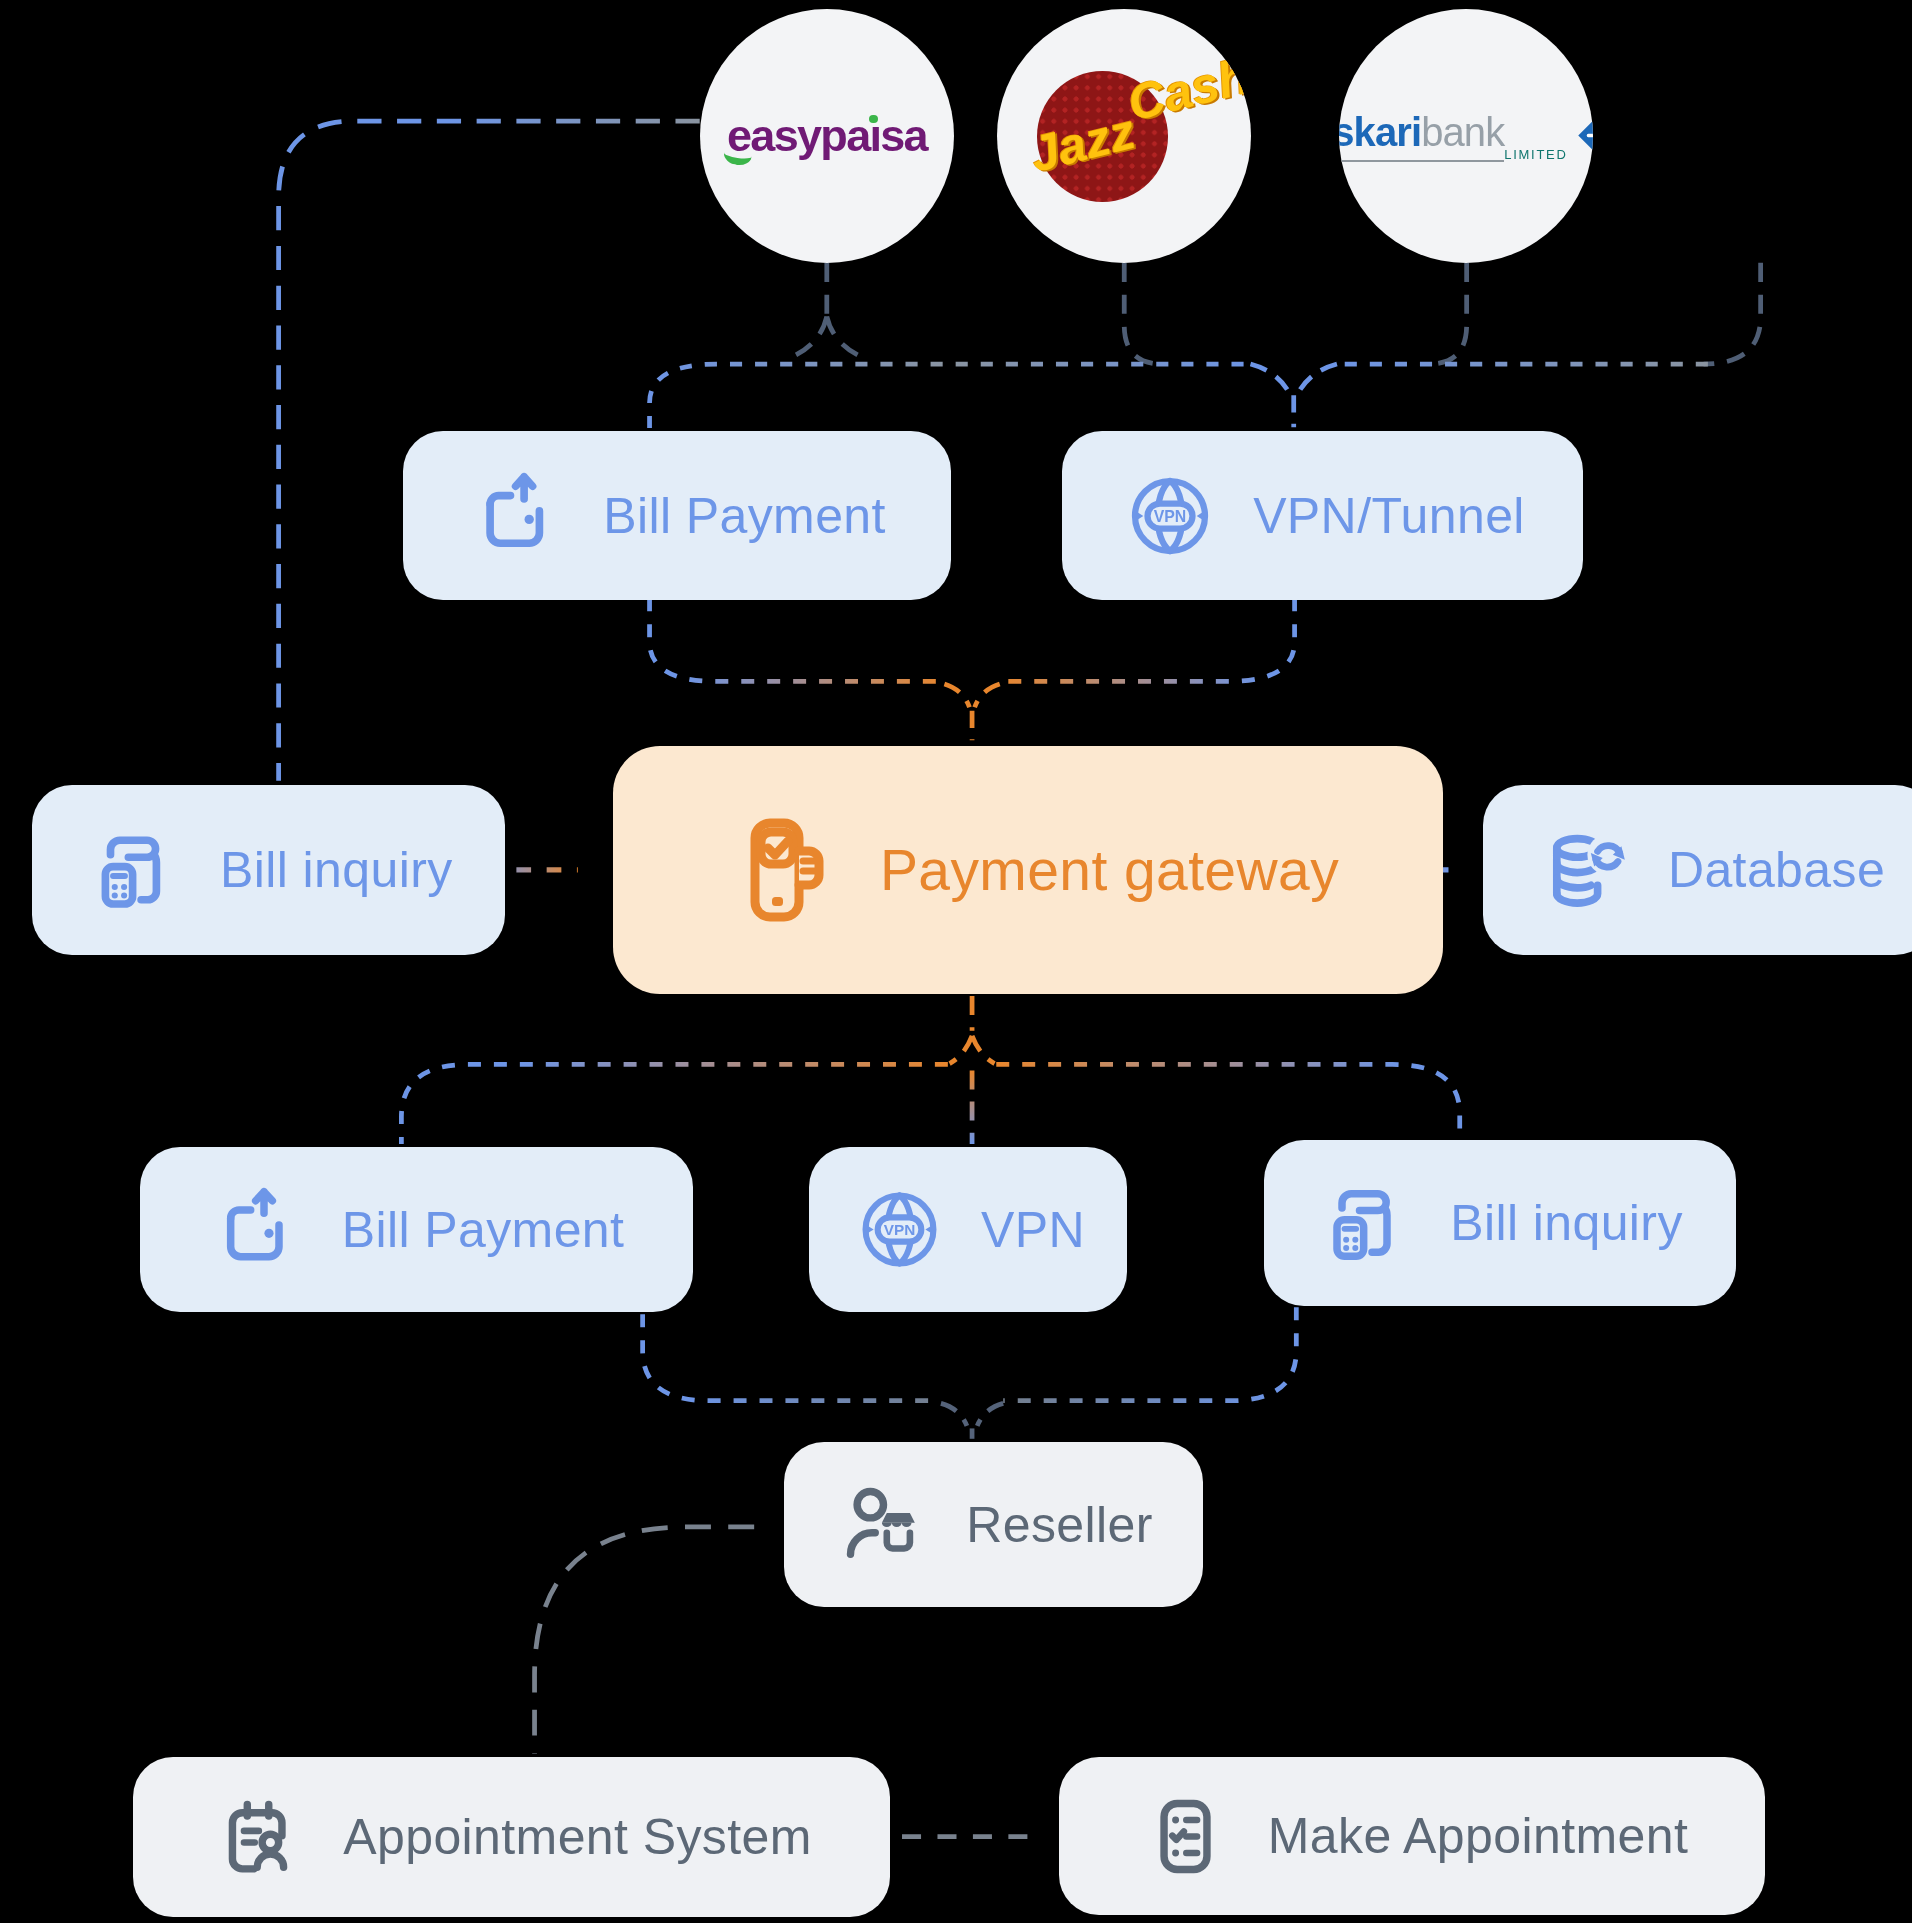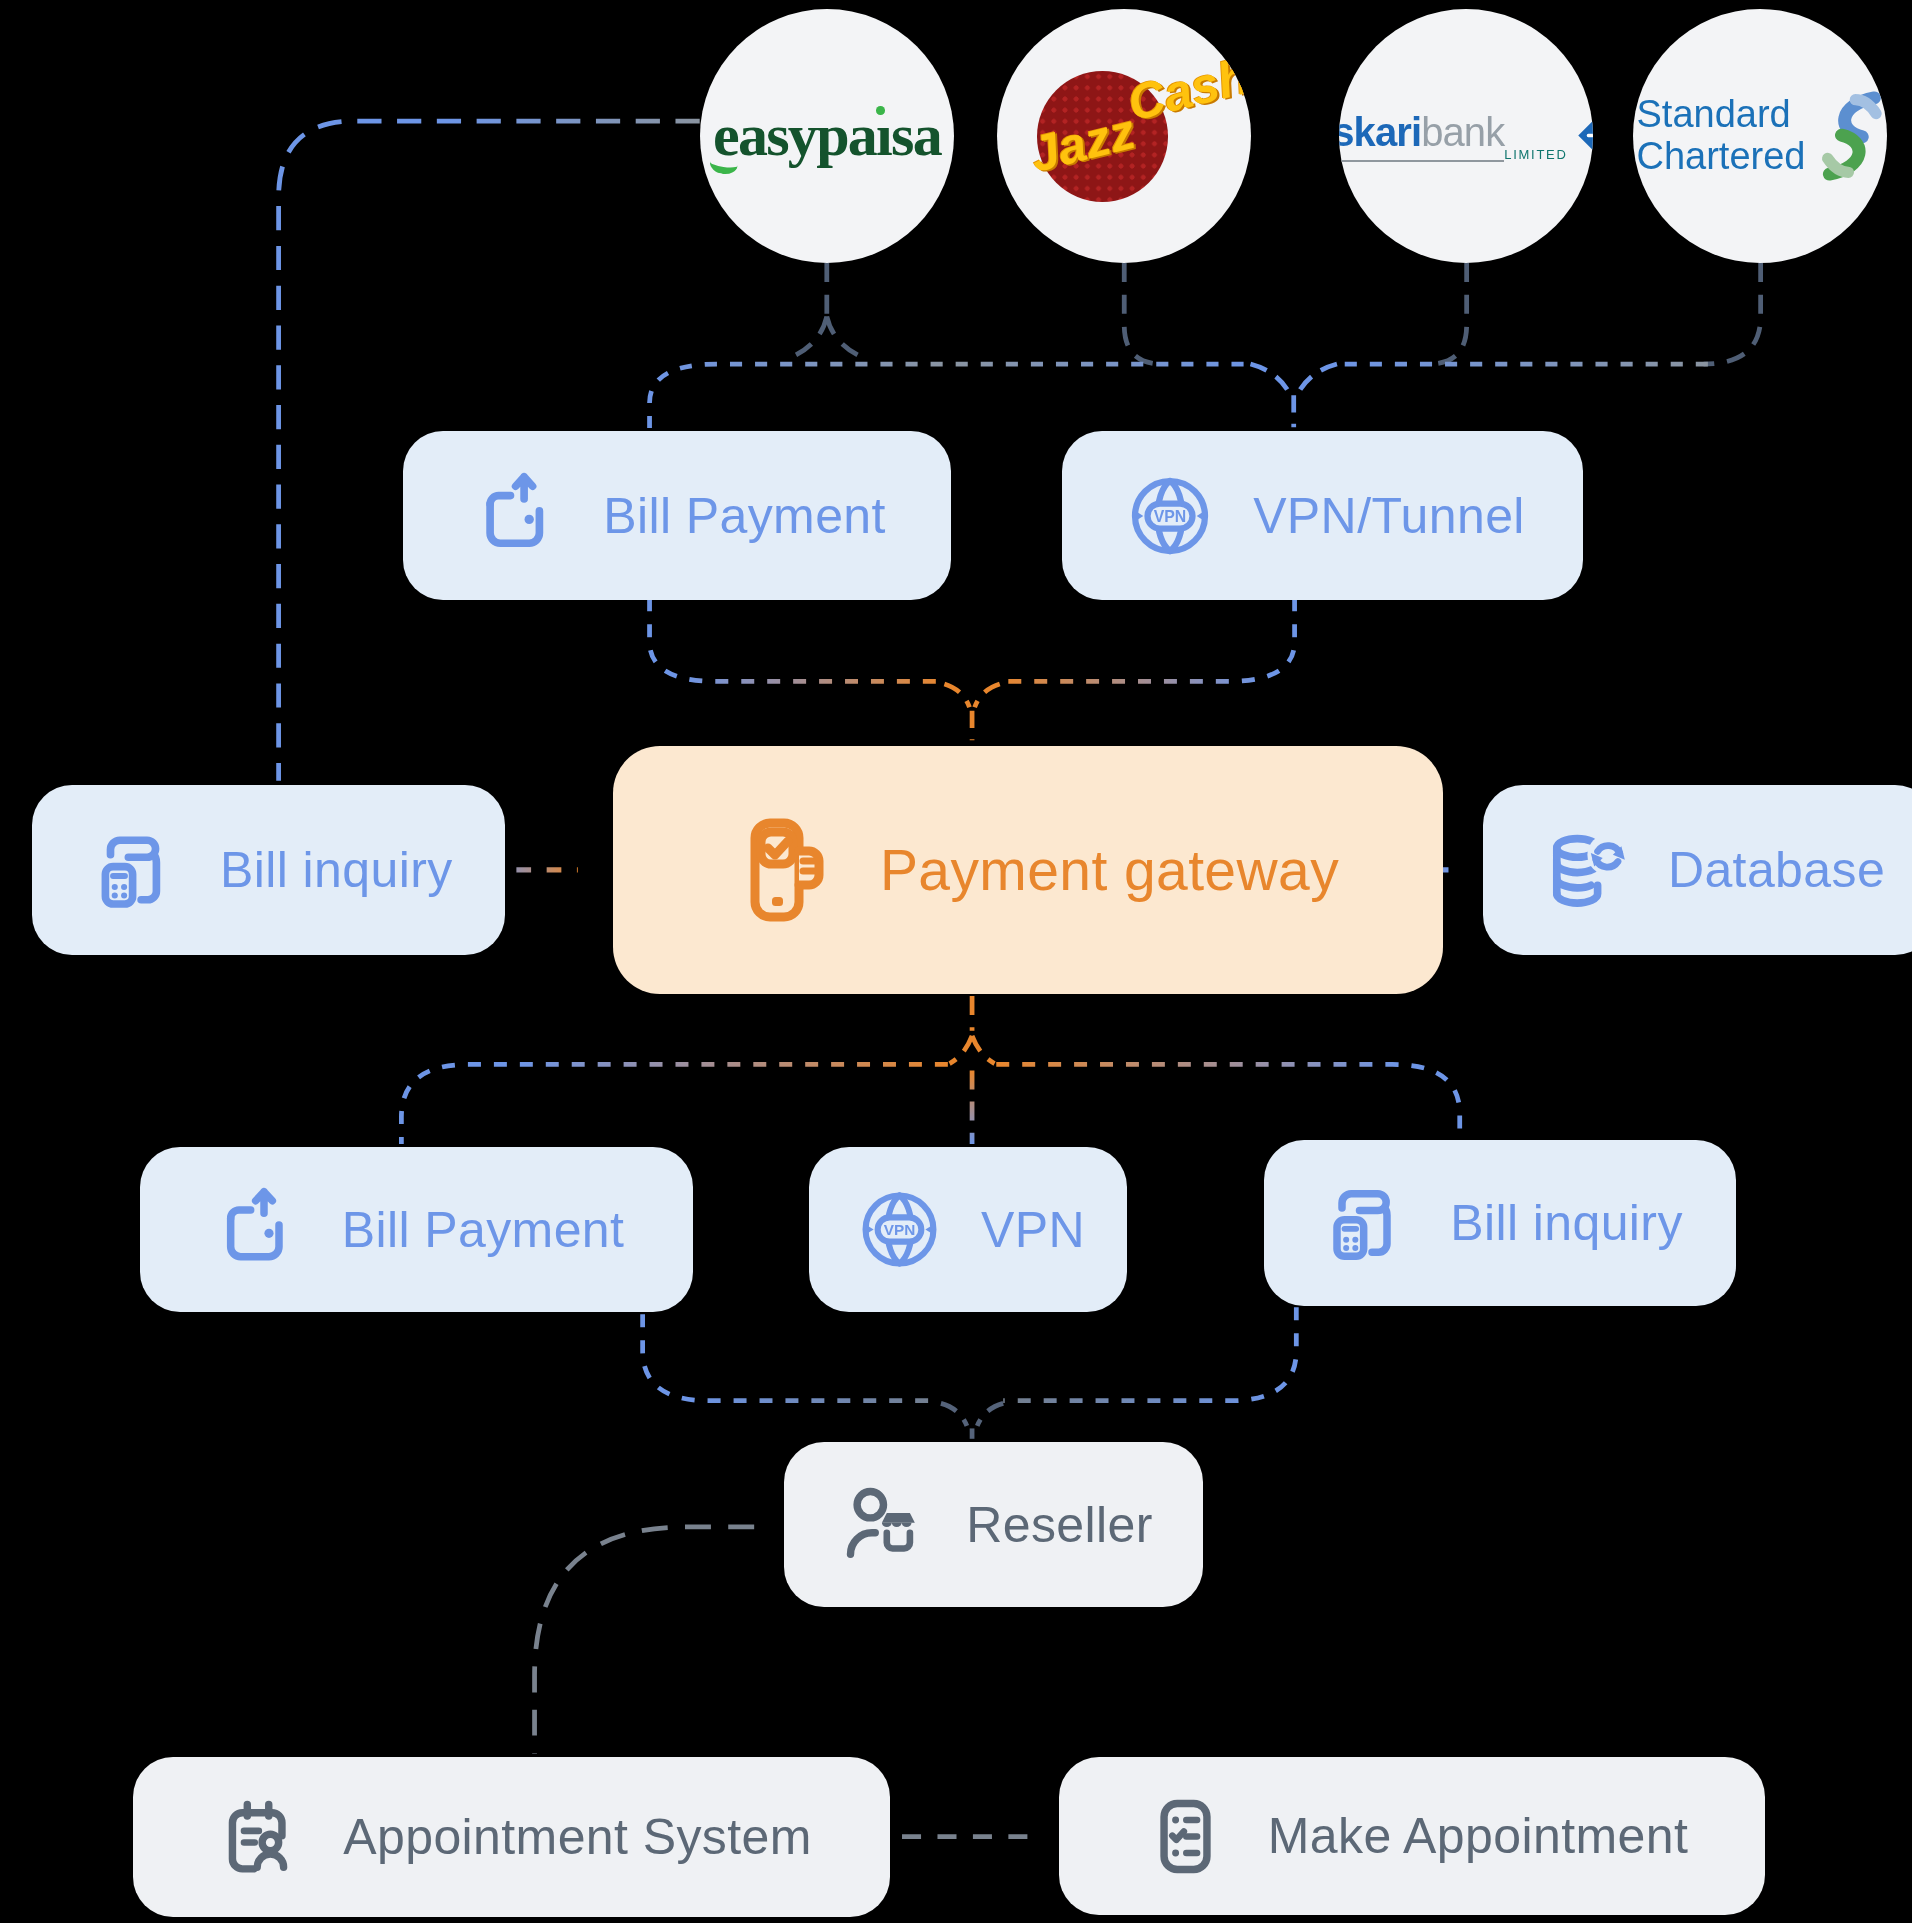--- a/index.html
+++ b/index.html
@@ -20,21 +20,21 @@
   .icon{display:flex;align-items:center;justify-content:center;}
   .icon svg{stroke:currentColor;fill:none;stroke-linecap:round;stroke-linejoin:round;}
   .icon .fillc{fill:currentColor;stroke:none;}
   .icon .pill{fill:var(--node-bg);}
 
   
   .pcircle{position:absolute;z-index:2;width:254px;height:254px;border-radius:50%;
            background:#F3F4F6;display:flex;align-items:center;justify-content:center;overflow:hidden;}
 
   
-  .ep-logo{position:relative;font-size:60px;font-weight:800;color:#14532d;letter-spacing:-1.7px;font-family:Liberation Serif, serif;}
+  .ep-logo{position:relative;font-size:45px;font-weight:800;color:#701a75;letter-spacing:-1.7px;}
   .ep-swoosh{position:absolute;left:-2.6px;bottom:-3.5px;width:28px;height:14px;
              border-bottom:7px solid #3BB54A;border-radius:0 0 55% 55%;transform:rotate(8deg);}
   .ep-i{position:relative;display:inline-block;}
   .ep-i::after{content:"";position:absolute;left:0px;top:5.2px;width:8.6px;height:8.6px;
                border-radius:50%;background:#3BB54A;}
 
   
   .jc-wrap{position:relative;width:100%;height:100%;}
   .jc-disc{position:absolute;left:40px;top:62px;width:131px;height:131px;border-radius:50%;
            background:#8E1616;background-image:radial-gradient(#B32323 2.2px, transparent 2.7px);
@@ -192,34 +192,20 @@
         <span class="ak-sub">LIMITED</span>
       </div>
       <svg width="45" height="45" viewBox="0 0 40 40">
         <polygon points="20,2 38,20 20,38 2,20" fill="#1C68B8"></polygon>
         <polygon points="20,2 38,20 20,38" fill="#9FB6CC"></polygon>
         <path d="M11 20 h17 M21 13 l7 7 -7 7" stroke="#ffffff" stroke-width="3" fill="none" stroke-linecap="round" stroke-linejoin="round"></path>
       </svg>
     </div>
   </div>
 
-  <div class="pcircle" style="left:1633px;top:8.6px">
-    <div class="sc-wrap">
-      <div class="sc-text">
-        <div>Standard</div>
-        <div>Chartered</div>
-      </div>
-      <svg width="64" height="90" viewBox="0 0 74 104">
-        <path d="M64 8 C 22 16, 20 46, 50 53" stroke="#5C8FD0" stroke-width="15" fill="none" stroke-linecap="round"></path>
-        <path d="M66 26 C 58 14, 50 10, 42 10" stroke="#A3C0E2" stroke-width="13" fill="none" stroke-linecap="round"></path>
-        <path d="M12 96 C 54 88, 56 58, 26 51" stroke="#4CA24F" stroke-width="15" fill="none" stroke-linecap="round"></path>
-        <path d="M10 78 C 18 90, 26 94, 34 94" stroke="#A6C9A6" stroke-width="13" fill="none" stroke-linecap="round"></path>
-      </svg>
-    </div>
-  </div>
 
   <div class="node blue" style="left:375px;top:431px;width:548px;height:169px">
     <span class="icon">
       <svg width="102" height="102" viewBox="0 0 120 120" stroke-width="9">
         <path d="M26 46 v34 a12 12 0 0 0 12 12 h34 a12 12 0 0 0 12 -12 v-26"></path>
         <path d="M26 46 a10 10 0 0 1 10 -10 h14"></path>
         <path d="M66 40 V14 M56 25 l10 -11 10 11"></path>
         <circle class="fillc" cx="72" cy="64" r="5.5"></circle>
       </svg>
     </span>

